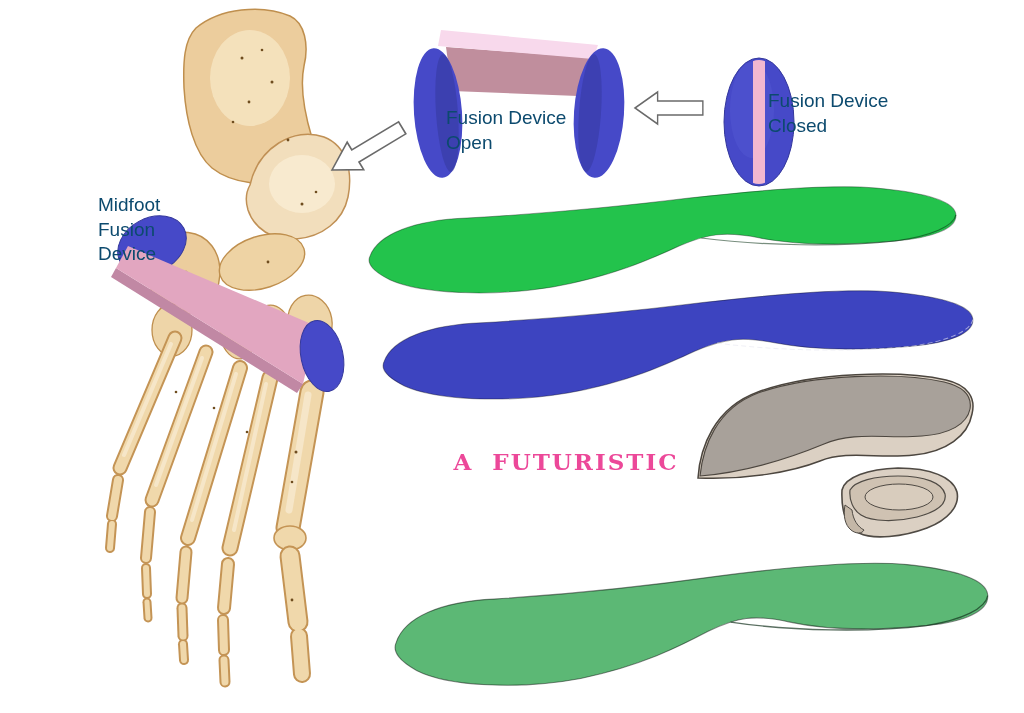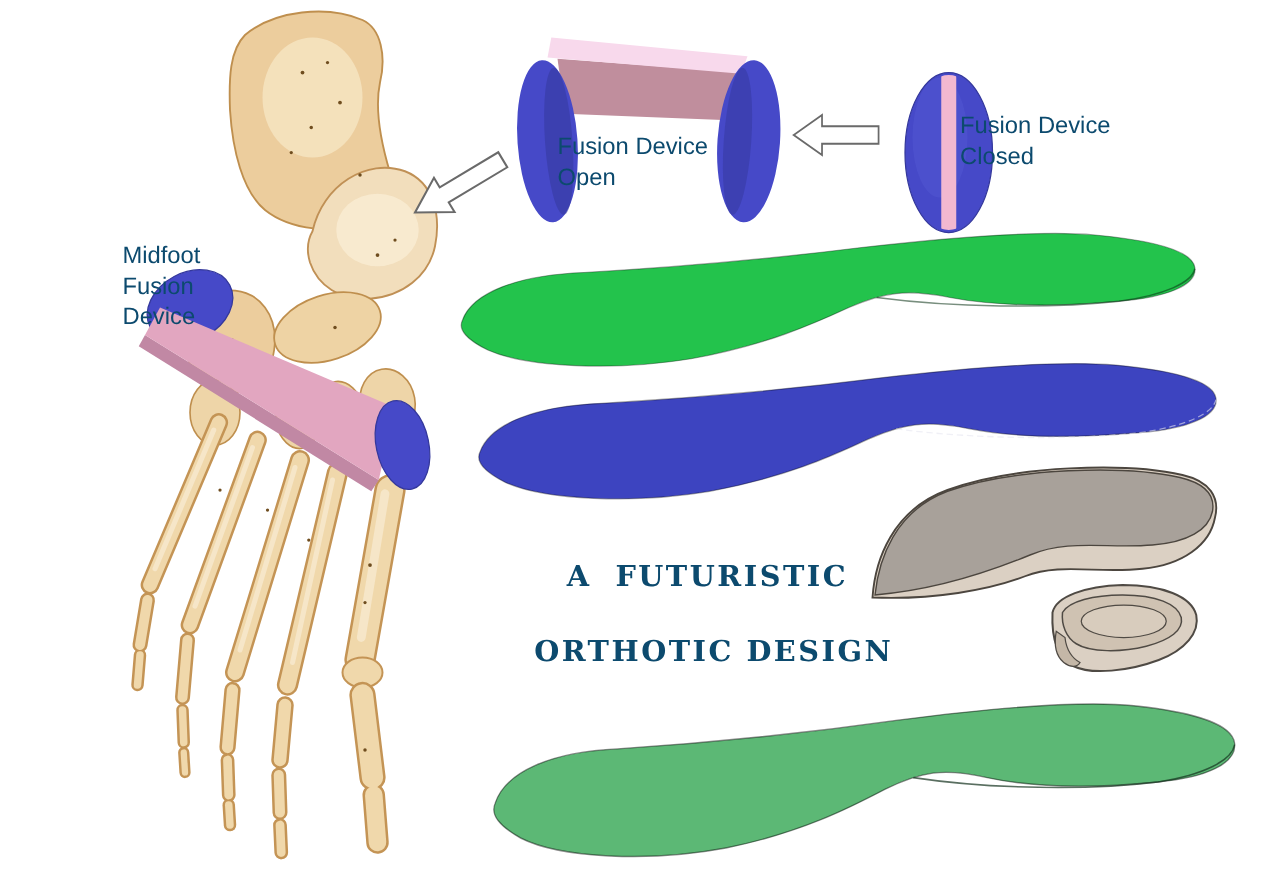--- a/index.html
+++ b/index.html
@@ -7,21 +7,21 @@
     position:relative;width:1024px;height:713px;background:#ffffff;
     font-family:"Liberation Sans",sans-serif;overflow:hidden;
   }
   #scene{position:absolute;left:0;top:0;}
   .label{
     position:absolute;text-align:left;color:#0c4a6e;
     font-size:19px;line-height:1.3;white-space:pre-line;
     font-family:"Liberation Sans",sans-serif;
   }
   .title-line{
-    position:absolute;text-align:center;color:#0c4a6e;
+    position:absolute;text-align:center;color:#ec4899;
     font-family:"DejaVu Serif","Liberation Serif",serif;
     font-weight:700;font-size:23px;letter-spacing:2px;
   }
   .title-line.first{word-spacing:9px;}
 </style>
 </head>
 <body>
 
 <div id="canvas">
 
@@ -220,15 +220,14 @@
 Device</div>
 
 <div class="label" style="left:446px;top:106px;width:136px;">Fusion Device
 Open</div>
 
 <div class="label" style="left:768px;top:89px;width:136px;">Fusion Device
 Closed</div>
 
 <div class="title-line first" style="left:384px;top:448px;width:364px;">A FUTURISTIC</div>
 
-<div class="title-line" style="left:384px;top:508px;width:374px;">ORTHOTIC DESIGN</div>
 
 </div>
 
 </body></html>

